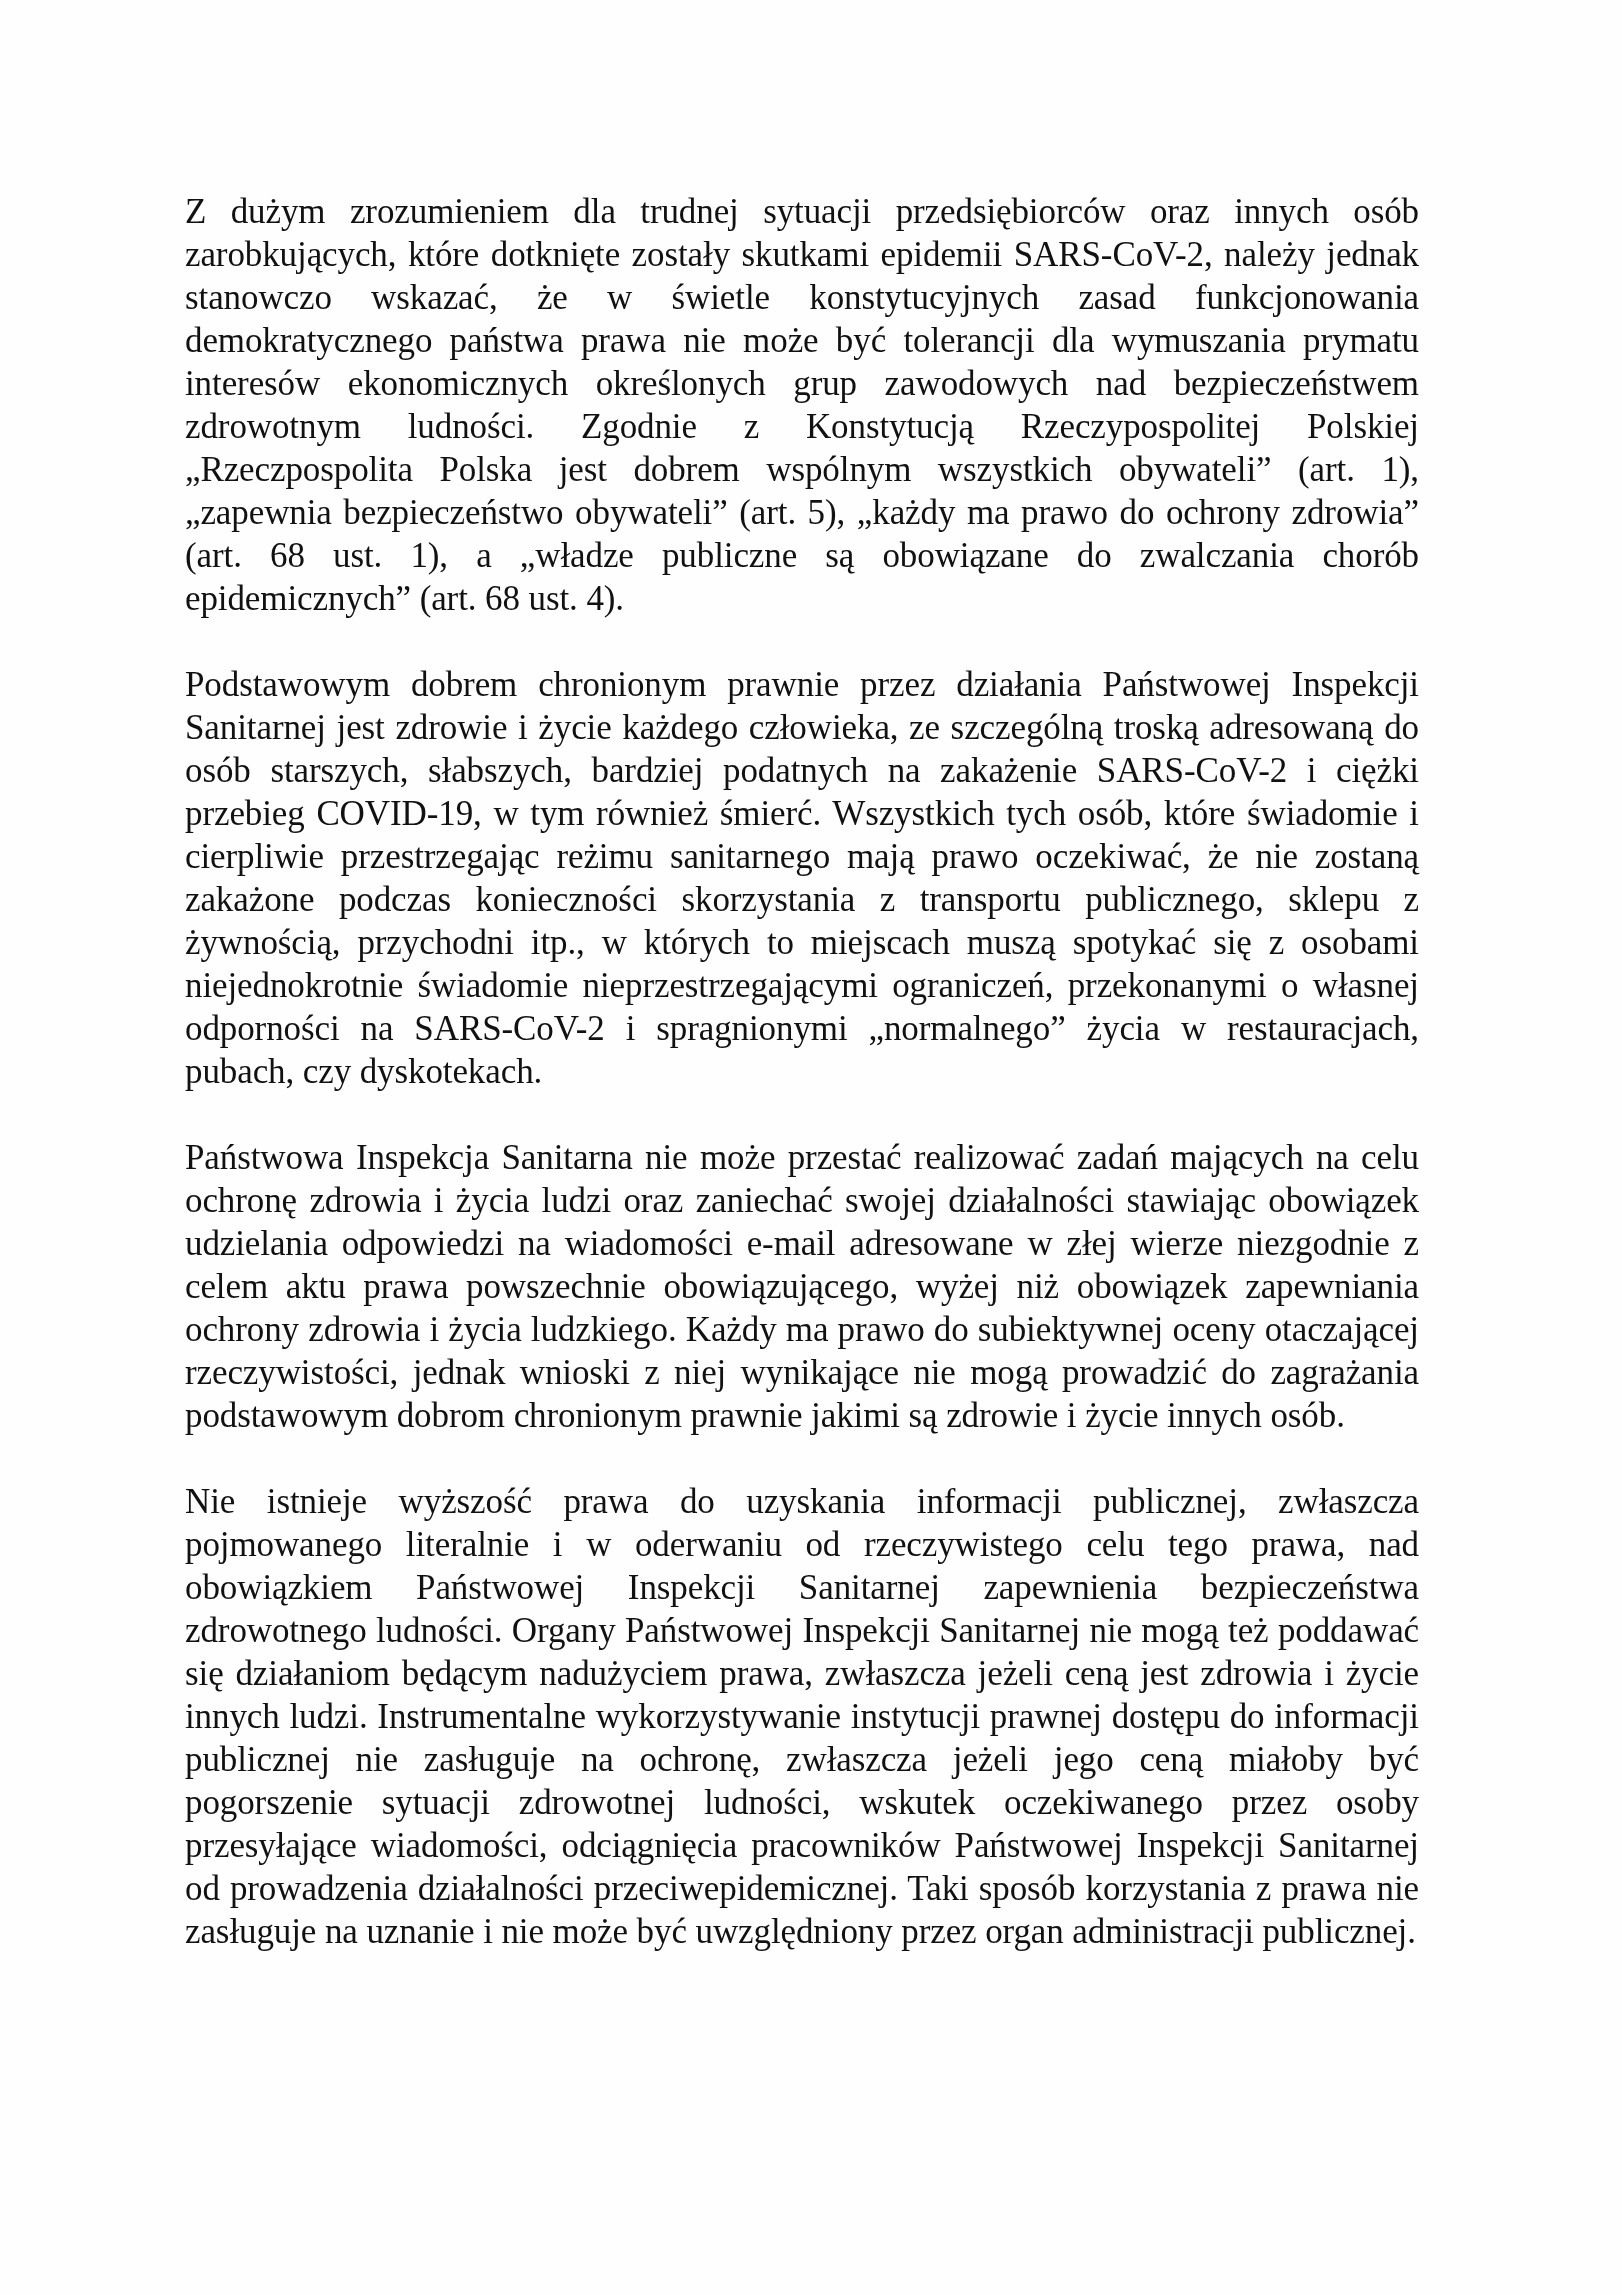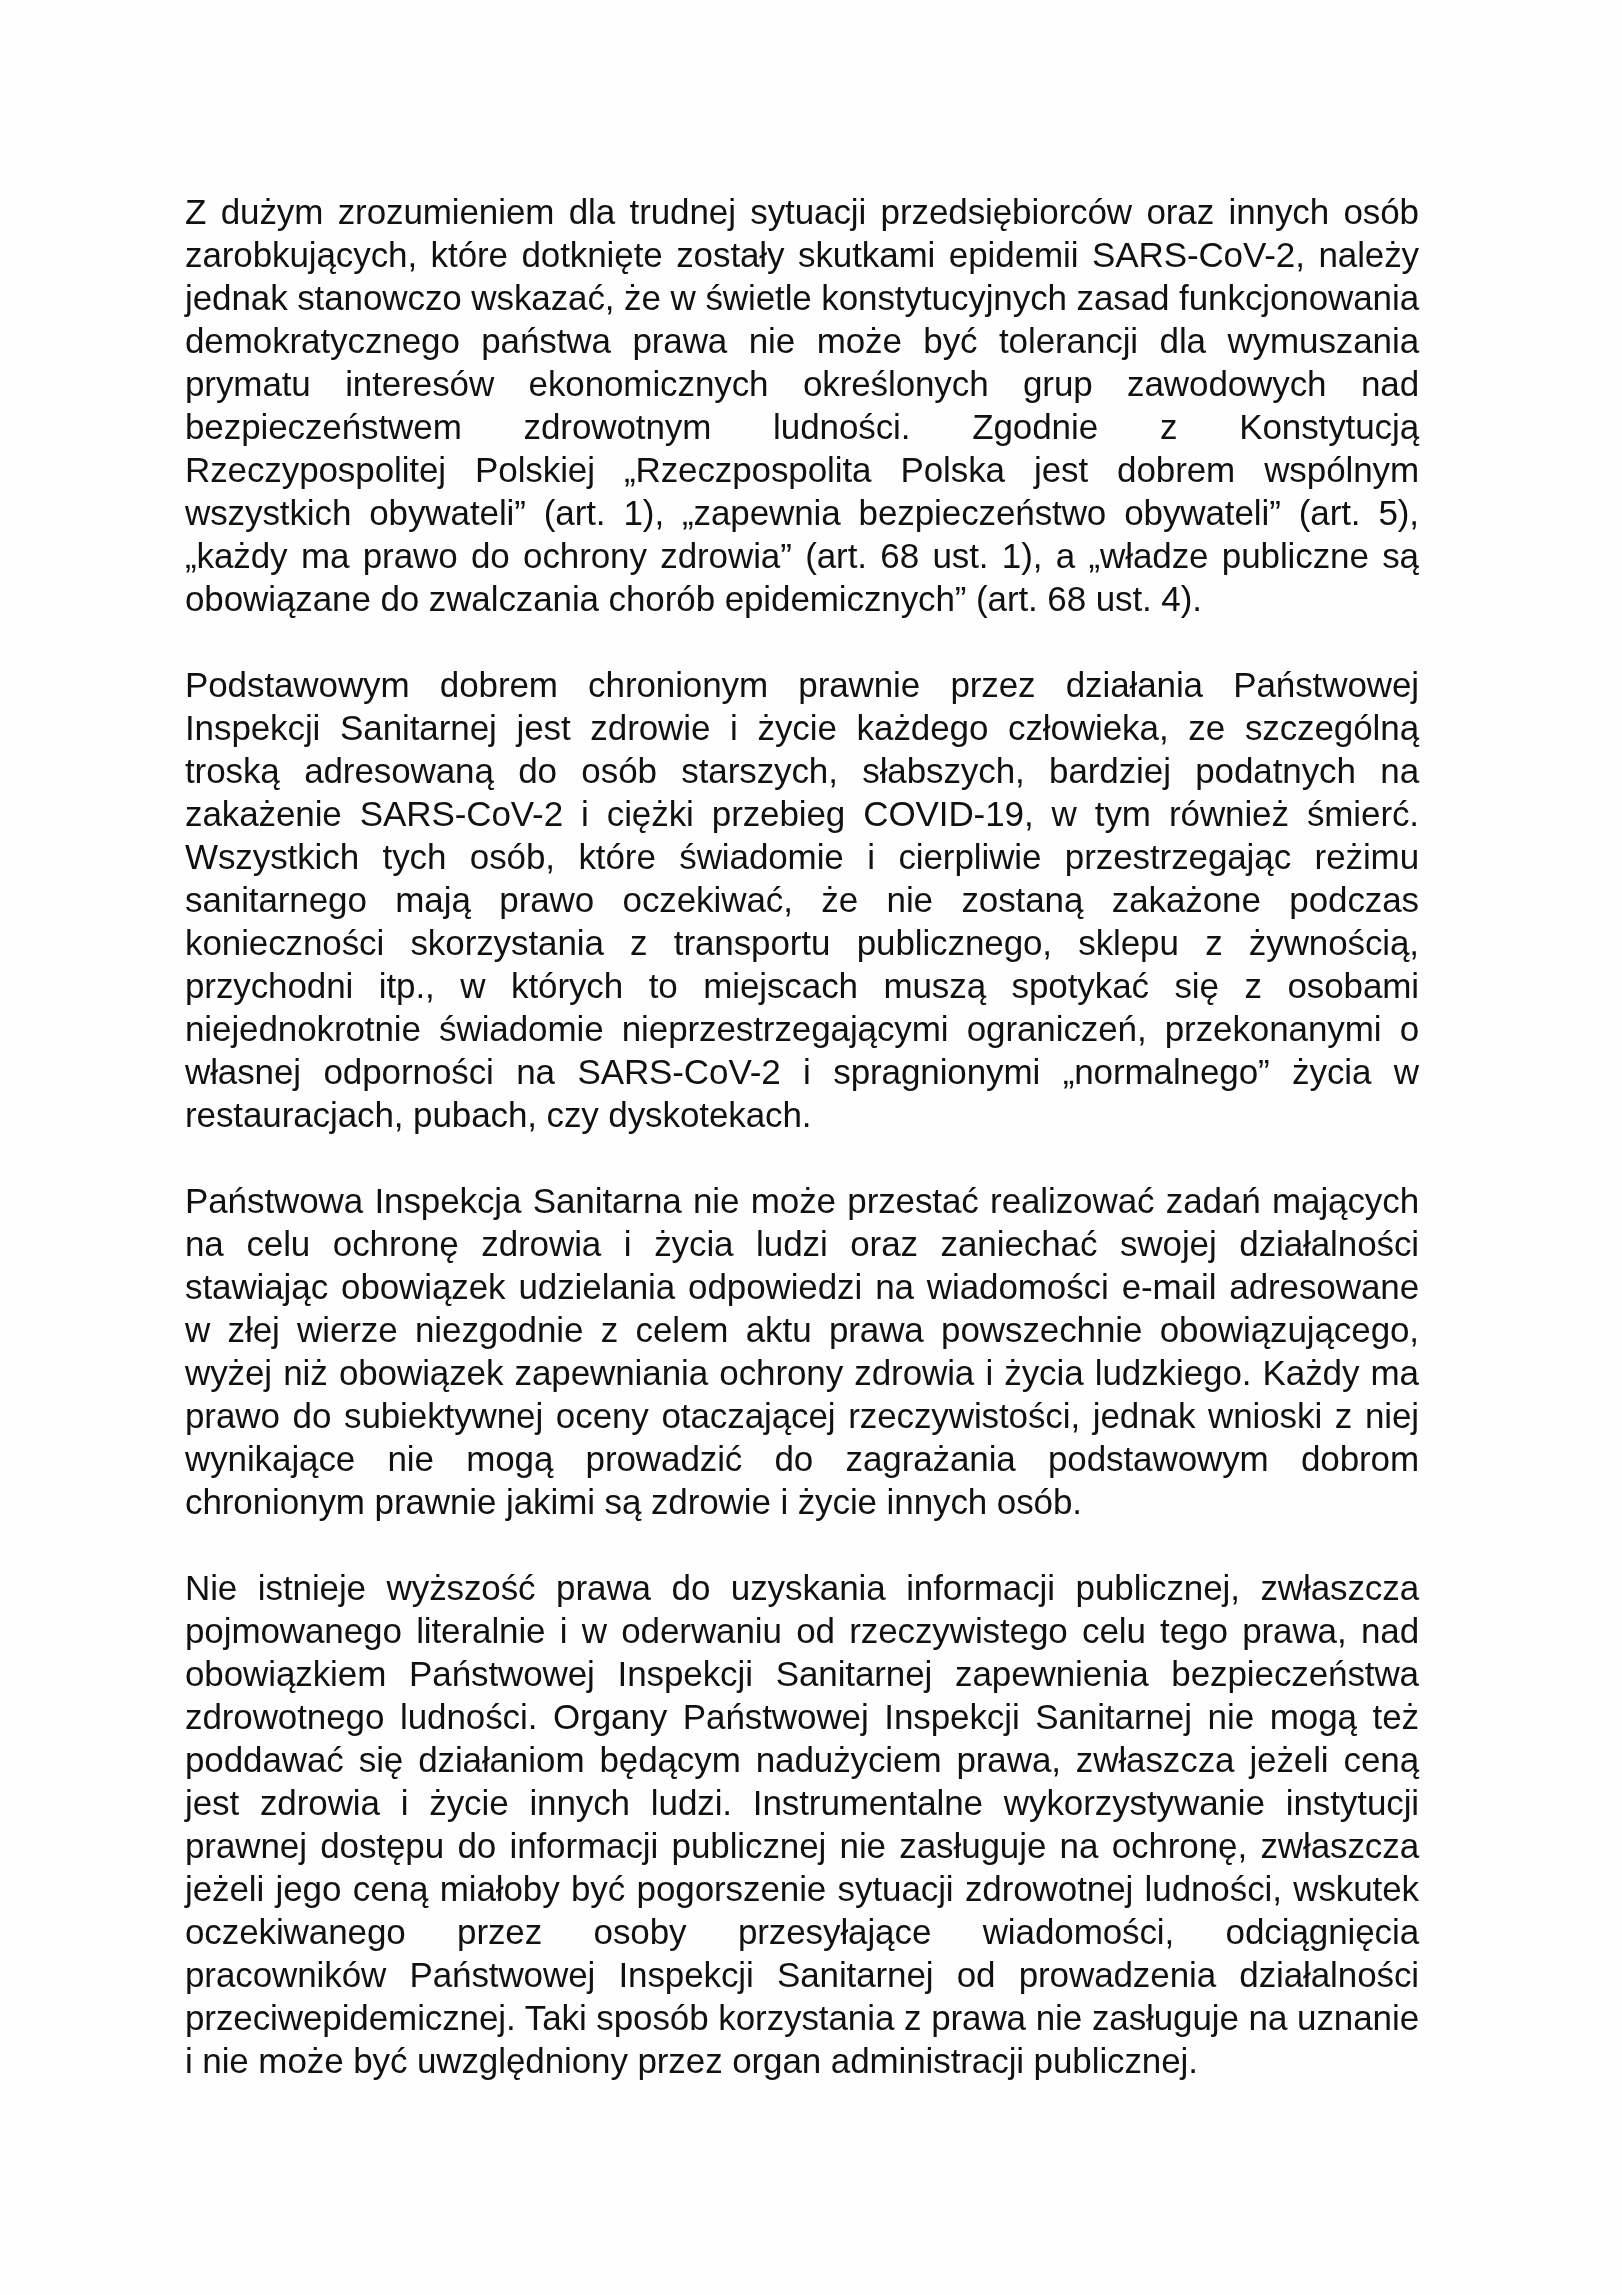--- a/index.html
+++ b/index.html
@@ -19,21 +19,21 @@
       top: 0;
       width: 1623px;
       height: 2295px;
       background: #fefefe;
     }
     .content {
       position: absolute;
       left: 185px;
       top: 190px;
       width: 1234px;
-      font-family: Liberation Sans, sans-serif;
+      font-family: Liberation Serif, serif;
       font-size: 35px;
       line-height: 43px;
       color: #111111;
       text-align: justify;
       letter-spacing: -0.1px;
     }
     .content p {
       margin: 0 0 43px 0;
       padding: 0;
       text-align: justify;

